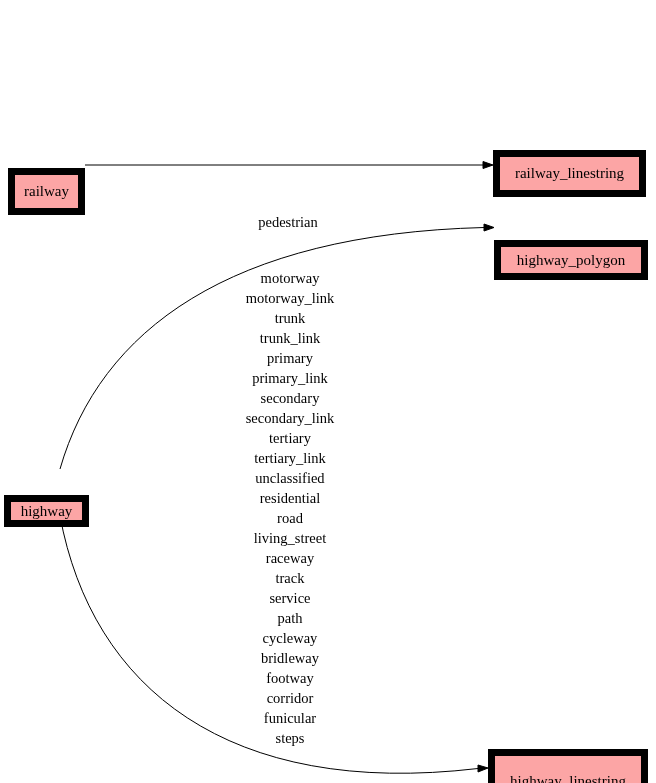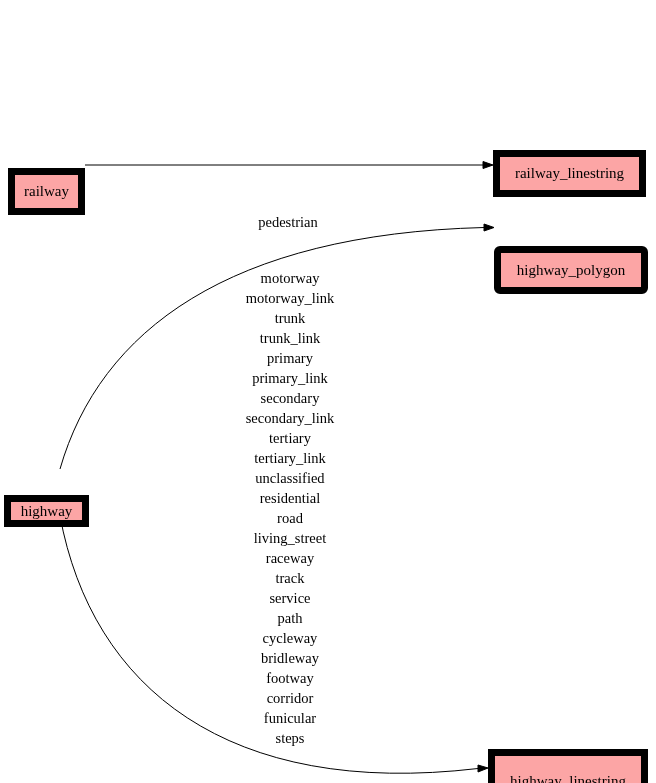--- a/index.html
+++ b/index.html
@@ -41,21 +41,21 @@
     align-items: center;
     justify-content: center;
     font-size: 15px;
     line-height: 1;
     white-space: nowrap;
     margin-top: 26px;
   }
   .node-railway            { left: 8px;   top: 142px; width: 77px;  height: 47px; }
   .node-highway            { left: 4px;   top: 469px; width: 85px;  height: 32px; }
   .node-railway-linestring { left: 493px; top: 124px; width: 153px; height: 47px; }
-  .node-highway-polygon    { left: 494px; top: 220px; width: 154px; height: 48px; border-radius: 6px; }
+  .node-highway-polygon    { left: 494px; top: 214px; width: 154px; height: 40px; }
   .node-highway-linestring { left: 488px; top: 723px; width: 160px; height: 64px; }
   .edge-label {
     position: absolute;
     transform: translateX(-50%);
     text-align: center;
     font-size: 14.5px;
     line-height: 20px;
     white-space: pre-line;
   }
   .label-railway-values { left: 289px; top: 5px; }

